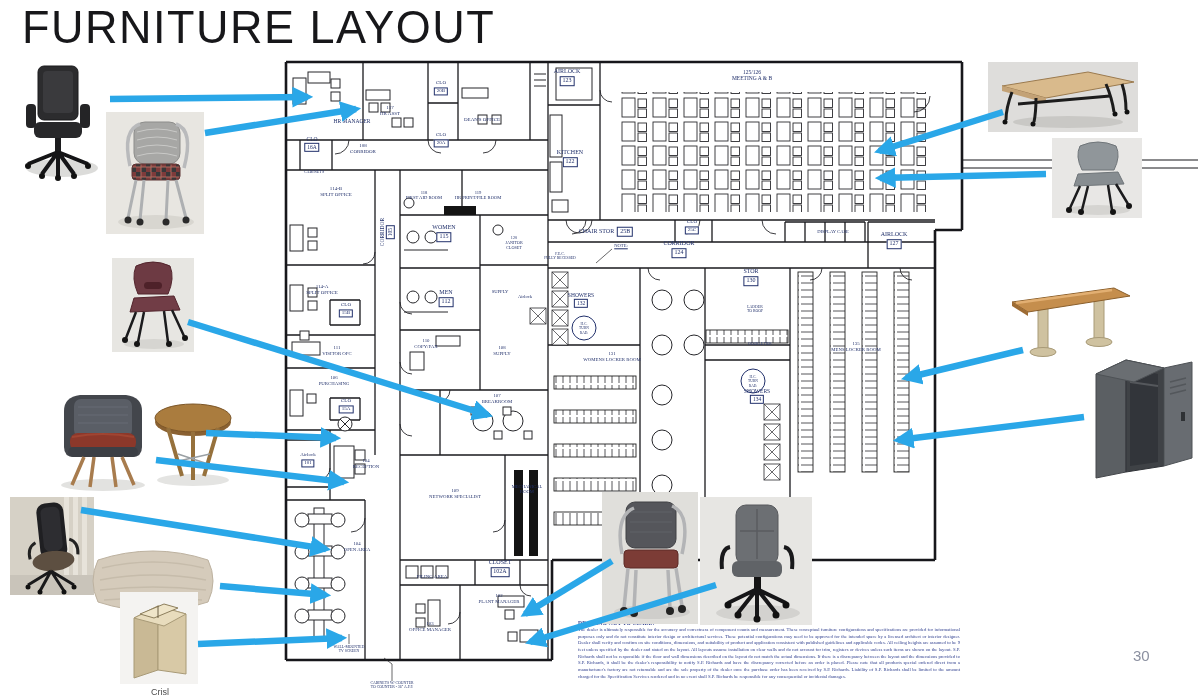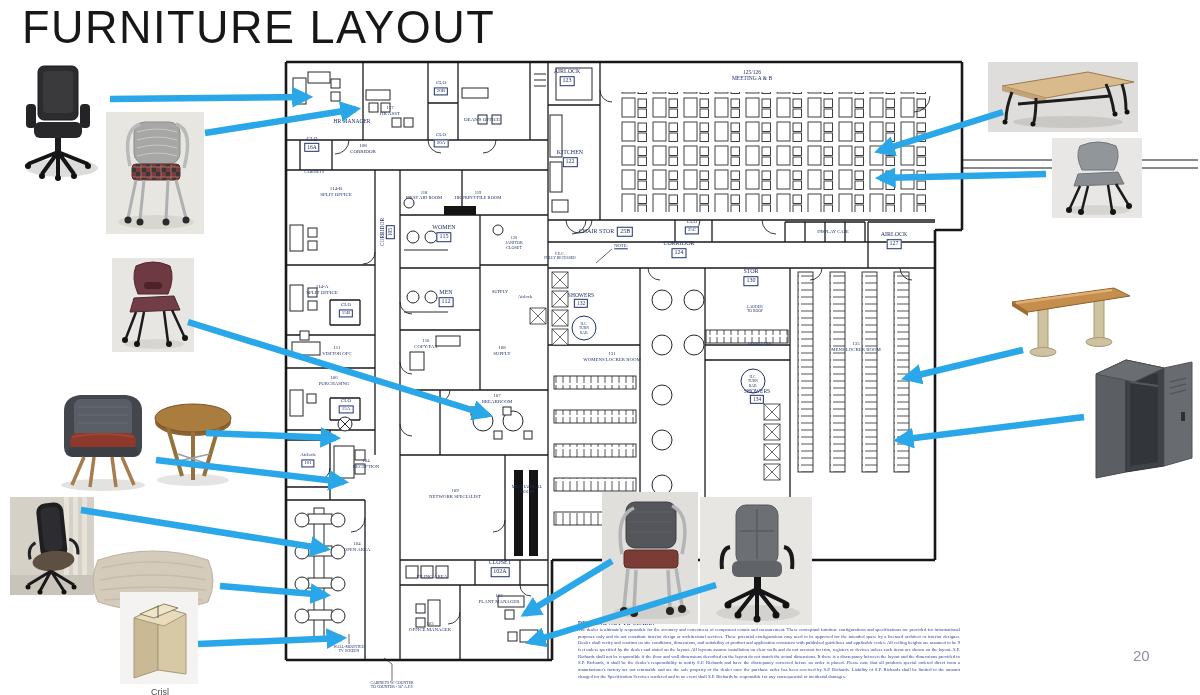--- a/index.html
+++ b/index.html
@@ -31,21 +31,21 @@
   #disclaimer .db{font-size:4.7px;line-height:1.42;text-align:justify;margin-top:1px;}
   #cabinet-caption{position:absolute;left:126px;top:687px;width:68px;text-align:center;
        font-size:9px;color:#4c4c4c;z-index:21;}
 </style>
 </head>
 <body>
 
 <div id="page">
 
   <div id="page-title">FURNITURE LAYOUT</div>
-  <div id="page-number">20</div>
+  <div id="page-number">30</div>
 
   <svg id="plan-svg" width="1200" height="695" viewBox="0 0 1200 695">
     <defs>
       <pattern id="mtg" width="31" height="24" patternUnits="userSpaceOnUse">
         <rect x="2" y="2" width="13" height="19" fill="#fff" stroke="#2a2a2e" stroke-width="0.9"></rect>
         <rect x="18" y="3" width="8.5" height="8.5" fill="#fff" stroke="#2a2a2e" stroke-width="0.9"></rect>
         <rect x="18" y="13" width="8.5" height="8.5" fill="#fff" stroke="#2a2a2e" stroke-width="0.9"></rect>
       </pattern>
       <pattern id="rung" width="16" height="7" patternUnits="userSpaceOnUse">
         <path d="M1,3 H15" stroke="#2a2a2e" stroke-width="0.8"></path>

